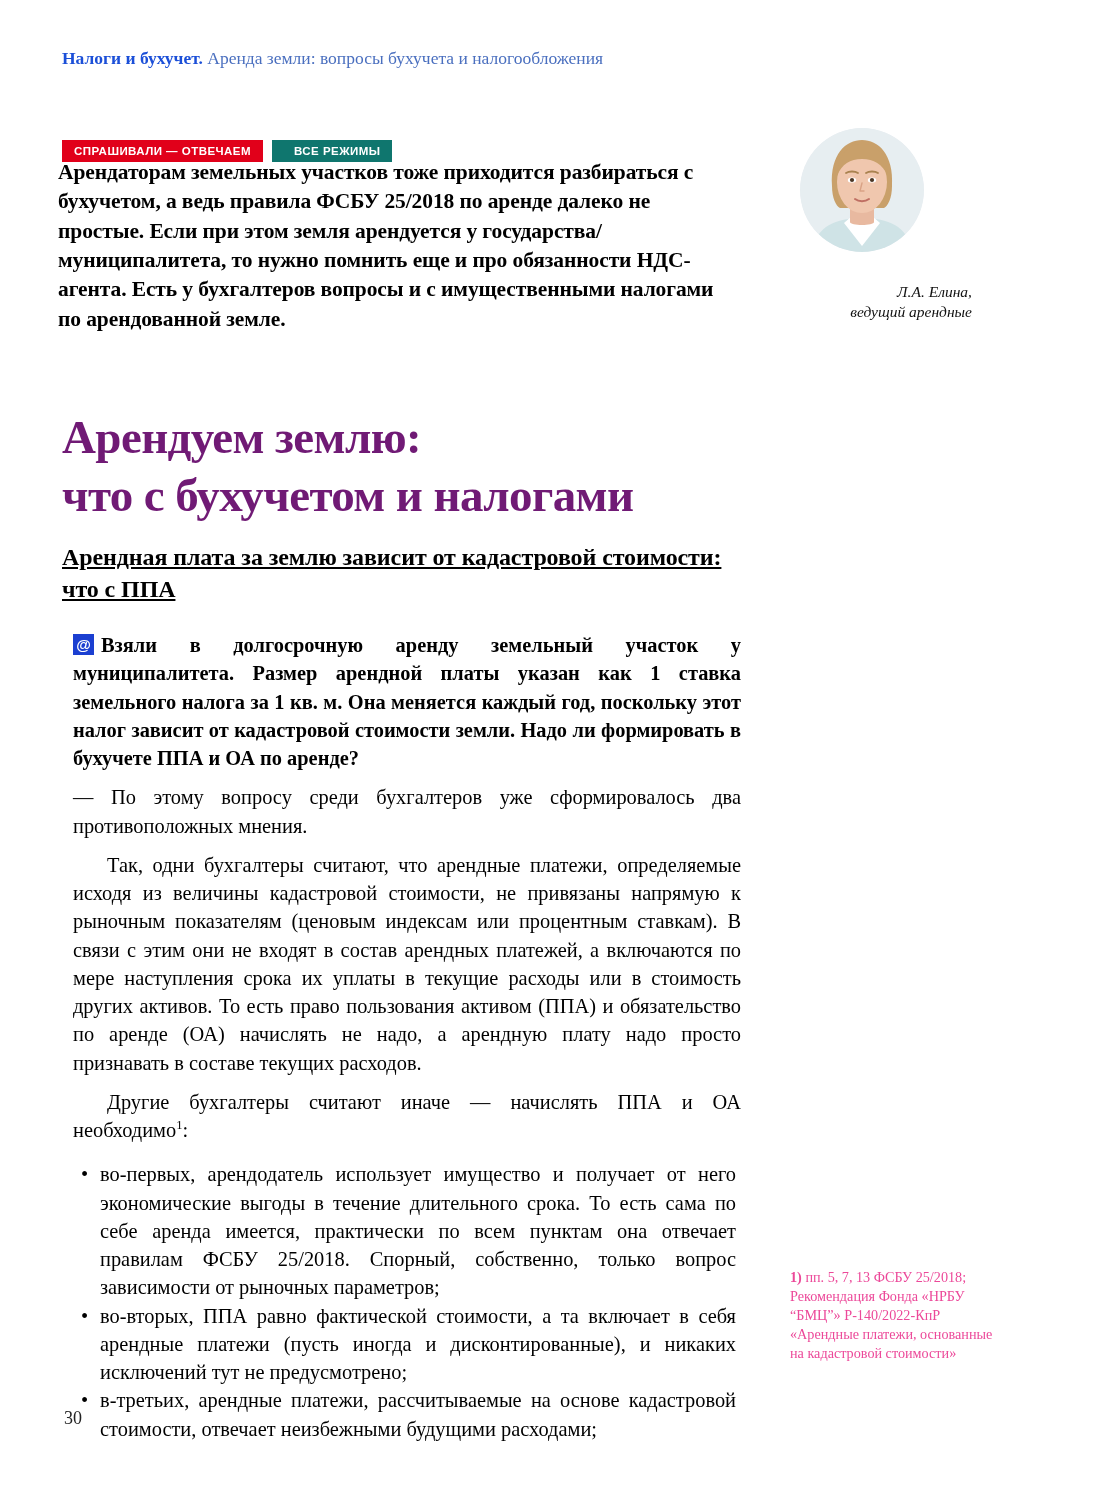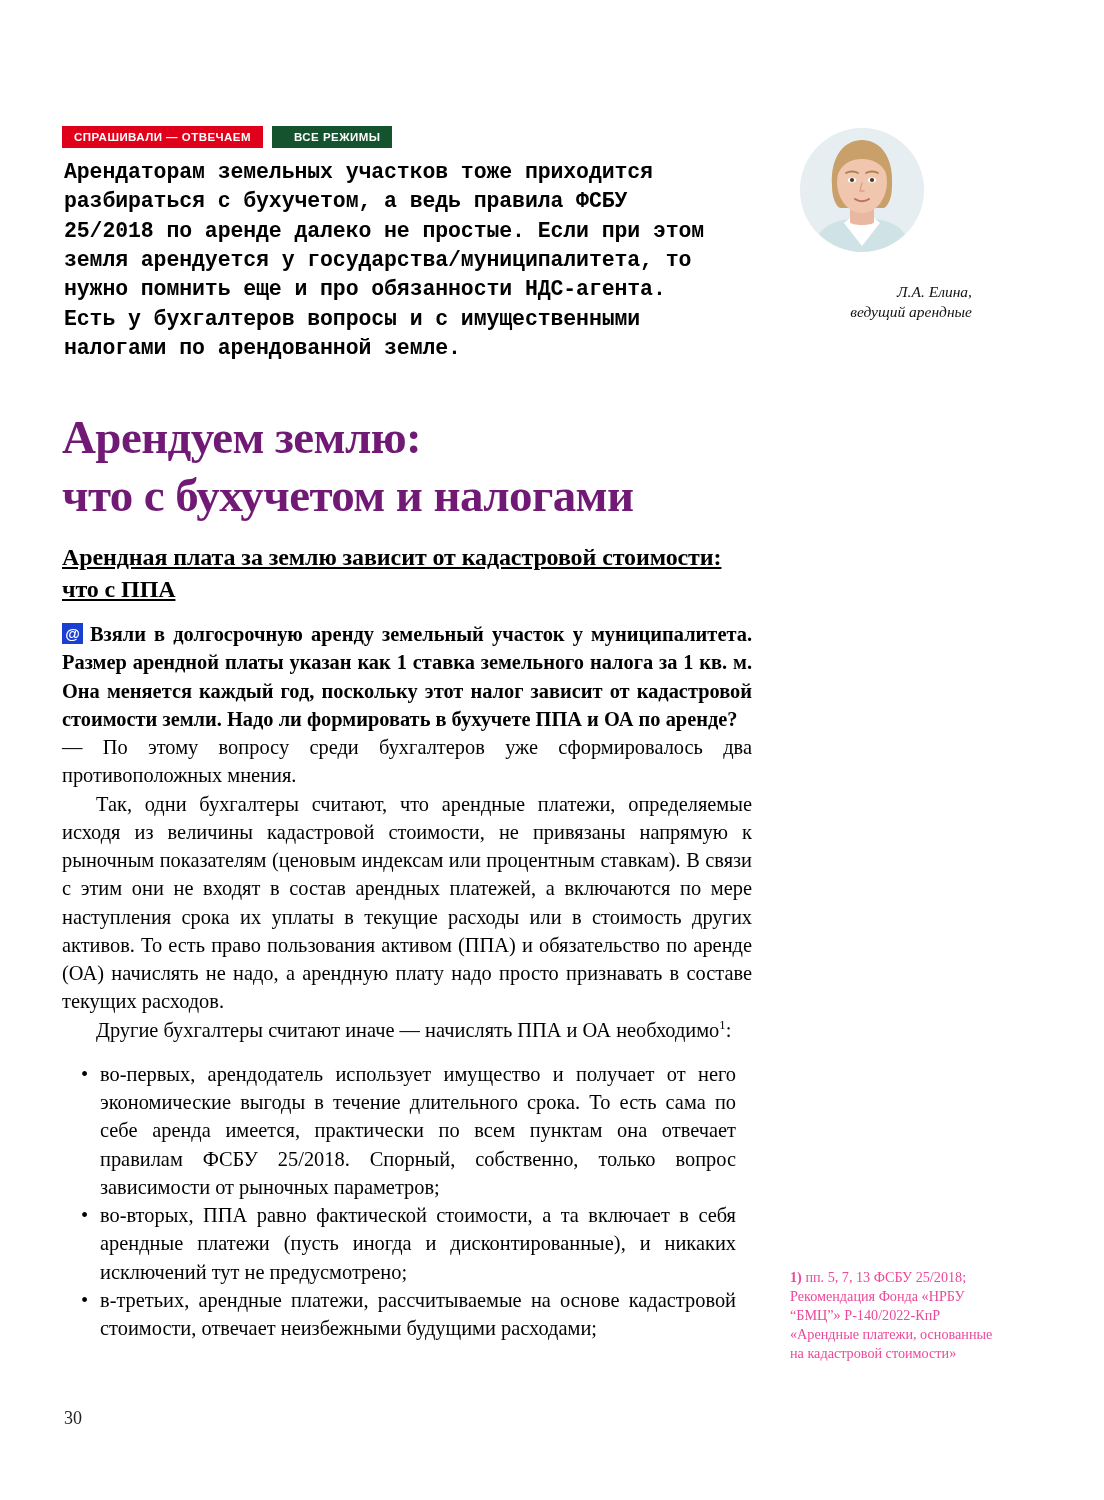--- a/index.html
+++ b/index.html
@@ -36,45 +36,45 @@
     font-weight: bold;
   }
   .runhead .rh-rest {
     color: #4a6fbf;
   }
 
   
   .badges {
     position: absolute;
     left: 62px;
-    top: 126px;
+    top: 140px;
     display: flex;
     gap: 9px;
     align-items: flex-start;
   }
   .badge {
     font-family: "Liberation Sans", sans-serif;
     font-weight: bold;
     font-size: 11.5px;
     letter-spacing: 0.04em;
     color: #ffffff;
     padding: 5px 12px 5px 12px;
     line-height: 1.05;
     display: inline-block;
   }
   .badge-red { background: #e1001a; }
-  .badge-blue { background: #14532d; padding-left: 22px; }
+  .badge-blue { background: #0f766e; padding-left: 22px; }
 
   
   .lead {
     position: absolute;
-    left: 64px;
+    left: 58px;
     top: 158px;
     width: 660px;
-    font-family: Liberation Mono, monospace;
+    font-family: Liberation Serif, serif;
     font-weight: bold;
     font-size: 21.5px;
     line-height: 1.365;
     letter-spacing: -0.1px;
     text-align: left;
   }
 
   
   .author-photo-wrap {
     position: absolute;
@@ -136,21 +136,21 @@
   .body-col {
     position: absolute;
     left: 62px;
     top: 620px;
     width: 690px;
     font-size: 20.4px;
     line-height: 1.385;
     text-align: justify;
     text-justify: inter-word;
   }
-  .body-col p { margin: 0; }
+  .body-col p { margin: 11px; }
 
   .q-mark {
     display: inline-block;
     width: 21px;
     height: 21px;
     background: #1b3fd1;
     color: #fff;
     font-family: "Liberation Sans", sans-serif;
     font-size: 15px;
     line-height: 21px;
@@ -197,20 +197,23 @@
     top: 1408px;
     font-size: 18px;
     color: #222;
   }
 </style>
 </head>
 <body>
 
 <div class="page">
 
+  <div class="runhead">
+    <span class="rh-bold">Налоги и бухучет.</span><span class="rh-rest"> Аренда земли: вопросы бухучета и налогообложения</span>
+  </div>
 
   <div class="badges">
     <span class="badge badge-red">СПРАШИВАЛИ — ОТВЕЧАЕМ</span>
     <span class="badge badge-blue">ВСЕ РЕЖИМЫ</span>
   </div>
 
   <div class="lead">Арендаторам земельных участков тоже приходится разбираться с бухучетом, а ведь правила ФСБУ 25/2018 по аренде далеко не простые. Если при этом земля арендуется у государства/муниципалитета, то нужно помнить еще и про обязанности НДС-агента. Есть у бухгалтеров вопросы и с имущественными налогами по арендованной земле.</div>
 
   <div class="author-photo-wrap">
     <div class="author-photo">

